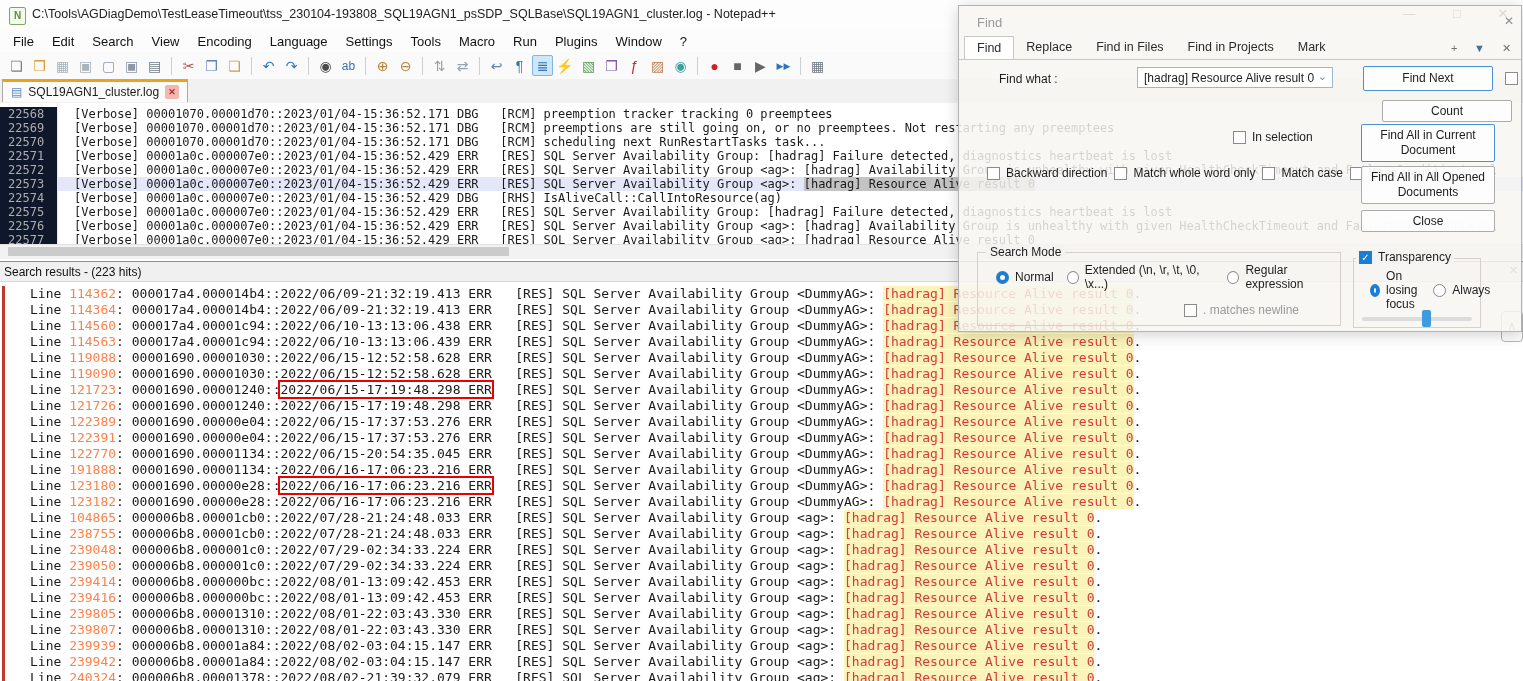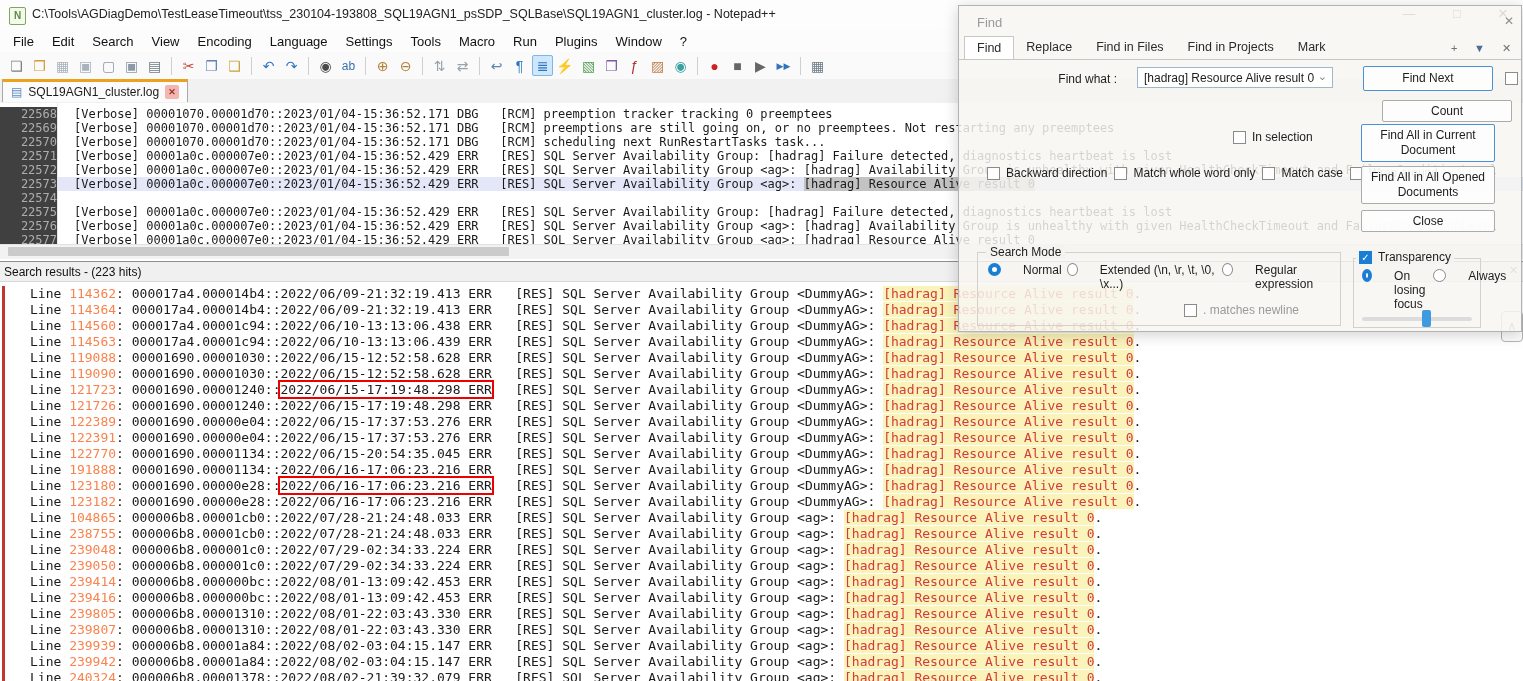--- a/index.html
+++ b/index.html
@@ -32,21 +32,21 @@
          padding:0 8px; box-sizing:border-box; font-size:12px; }
   .tab-doc-icon { color:#5c89c4; font-size:12px; }
   .tab-close { width:14px; height:14px; background:#f2b7b1; border-radius:2px; color:#a03328;
                font-size:9px; font-weight:bold; text-align:center; line-height:14px; }
 
   
   .editor { position:absolute; left:0; top:103px; width:100%; height:141px; background:#fff; overflow:hidden;
             font-family:"DejaVu Sans Mono",monospace; font-size:12px; line-height:14px; padding-top:4px; box-sizing:border-box; }
   .gutter-line { position:absolute; left:57px; top:0; bottom:0; width:1px; background:#e8e8e8; }
   .ed-line { display:flex; height:14px; white-space:pre; }
-  .ed-num { flex:0 0 57px; padding-left:8px; box-sizing:border-box; color:#adadad; background:#404040;text-align:right; }
+  .ed-num { flex:0 0 57px; padding-left:8px; box-sizing:border-box; color:#adadad; background:#0f172a; }
   .ed-text { padding-left:17px; white-space:pre; }
   .ed-line.cur .ed-text { background:#e4e7f7; min-width:calc(100% - 57px); box-sizing:border-box; }
   .ed-sel { background:#c3c3c3; }
 
   
   .hscroll { position:absolute; left:0; top:244px; width:100%; height:14px; background:#f2f2f2; border-top:1px solid #e2e2e2; }
   .hthumb { position:absolute; left:8px; top:2px; width:501px; height:9px; background:#cbcbcb; border-radius:1px; }
 
   
   .res-header { position:absolute; left:0; top:261px; width:100%; height:21px; background:#f0f0f0;
@@ -81,21 +81,21 @@
   .fd-combo .chev { position:absolute; right:5px; top:2px; color:#7a8b99; font-size:11px; }
   .fd-btn { position:absolute; display:flex; align-items:center; justify-content:center; text-align:center;
             background:rgba(253,253,253,0.92); border:1px solid #ababab; border-radius:2px; font-size:12px;
             box-sizing:border-box; line-height:1.25; }
   .fd-btn.primary { border:1px solid #4a90d4; }
   .cb { display:flex; align-items:center; gap:6px; }
   .cb .box { width:13px; height:13px; box-sizing:border-box; border:1px solid #8a8a8a;
              background:rgba(255,255,255,0.92); color:#fff; font-size:10px; line-height:11px; text-align:center; }
   .cb.checked .box { background:#1a7fd4; border-color:#1a7fd4; }
   .cb.disabled { color:#9a9a9a;padding-left:10px; }
-  .rd { display:flex; gap:22px; }
+  .rd { display:flex; align-items:center; gap:6px;margin-left:8px; }
   .rd .dot { width:13px; height:13px; box-sizing:border-box; border-radius:50%; border:1px solid #8a8a8a; background:#fff; }
   .rd.selected .dot { border:4px solid #1a7fd4; }
   .grp { position:absolute; border:1px solid #d4d0ca; box-sizing:border-box; }
   .grp-label { position:absolute; top:-8px; left:8px; background:#f5f3f0; padding:0 4px; font-size:12px; }
   .col { display:flex; }
   .sl-track { position:absolute; height:4px; background:#dcdcdc; border-radius:2px; }
   .sl-thumb { position:absolute; top:-7px; width:9px; height:17px; background:#3f9be0; border-radius:2px; }
 </style>
 </head>
 <body>
@@ -178,21 +178,21 @@
   </div>
 
   <div class="editor" id="editor">
     <div class="gutter-line"></div>
   <div class="ed-line"><span class="ed-num">22568</span><span class="ed-text"><span>[Verbose] 00001070.00001d70::2023/01/04-15:36:52.171 DBG   [RCM] preemption tracker tracking 0 preemptees</span></span></div>
       <div class="ed-line"><span class="ed-num">22569</span><span class="ed-text"><span>[Verbose] 00001070.00001d70::2023/01/04-15:36:52.171 DBG   [RCM] preemptions are still going on, or no preemptees. Not restarting any preemptees</span></span></div>
       <div class="ed-line"><span class="ed-num">22570</span><span class="ed-text"><span>[Verbose] 00001070.00001d70::2023/01/04-15:36:52.171 DBG   [RCM] scheduling next RunRestartTasks task...</span></span></div>
       <div class="ed-line"><span class="ed-num">22571</span><span class="ed-text"><span>[Verbose] 00001a0c.000007e0::2023/01/04-15:36:52.429 ERR   [RES] SQL Server Availability Group: [hadrag] Failure detected, diagnostics heartbeat is lost</span></span></div>
       <div class="ed-line"><span class="ed-num">22572</span><span class="ed-text"><span>[Verbose] 00001a0c.000007e0::2023/01/04-15:36:52.429 ERR   [RES] SQL Server Availability Group &lt;ag&gt;: [hadrag] Availability Group is unhealthy with given HealthCheckTimeout and FailureConditionLevel</span></span></div>
       <div class="ed-line cur"><span class="ed-num">22573</span><span class="ed-text"><span>[Verbose] 00001a0c.000007e0::2023/01/04-15:36:52.429 ERR   [RES] SQL Server Availability Group &lt;ag&gt;: </span><span class="ed-sel">[hadrag] Resource Alive result 0</span></span></div>
-      <div class="ed-line"><span class="ed-num">22574</span></div>
+      <div class="ed-line"><span class="ed-num">22574</span><span class="ed-text"><span>[Verbose] 00001a0c.000007e0::2023/01/04-15:36:52.429 DBG   [RHS] IsAliveCall::CallIntoResource(ag)</span></span></div>
       <div class="ed-line"><span class="ed-num">22575</span><span class="ed-text"><span>[Verbose] 00001a0c.000007e0::2023/01/04-15:36:52.429 ERR   [RES] SQL Server Availability Group: [hadrag] Failure detected, diagnostics heartbeat is lost</span></span></div>
       <div class="ed-line"><span class="ed-num">22576</span><span class="ed-text"><span>[Verbose] 00001a0c.000007e0::2023/01/04-15:36:52.429 ERR   [RES] SQL Server Availability Group &lt;ag&gt;: [hadrag] Availability Group is unhealthy with given HealthCheckTimeout and FailureConditionLevel</span></span></div>
       <div class="ed-line"><span class="ed-num">22577</span><span class="ed-text"><span>[Verbose] 00001a0c.000007e0::2023/01/04-15:36:52.429 ERR   [RES] SQL Server Availability Group &lt;ag&gt;: [hadrag] Resource Alive result 0</span></span></div>
     </div>
 
   <div class="hscroll">
     <div class="hthumb"></div>
   </div>
 
   <div class="res-header">Search results - (223 hits)</div>
@@ -234,21 +234,21 @@
         <div class="fd-tab active">Find</div>
         <div class="fd-tab">Replace</div>
         <div class="fd-tab">Find in Files</div>
         <div class="fd-tab">Find in Projects</div>
         <div class="fd-tab">Mark</div>
       </div>
     <div class="fd-tabctl" style="left:492px;">+</div>
     <div class="fd-tabctl" style="left:515px; color:#4a7096;">▼</div>
     <div class="fd-tabctl" style="left:543px;">✕</div>
 
-    <div class="fd-label" style="left:28px; top:66px; width:130px; text-align:right;">Find what :</div>
+    <div class="fd-label" style="left:40px; top:66px; width:130px; ">Find what :</div>
     <div class="fd-combo">
       <span>[hadrag] Resource Alive result 0</span>
       <span class="chev">⌄</span>
     </div>
 
     <div class="fd-btn primary" style="left:404px; top:60px; width:130px; height:25px;">Find Next</div>
     <div class="cb" style="position:absolute; left:546px; top:66px;">
         <span class="box"></span>
       </div>
     <div class="fd-btn" style="left:404px; top:94px; width:130px; height:22px;margin-left:19px;">Count</div>

